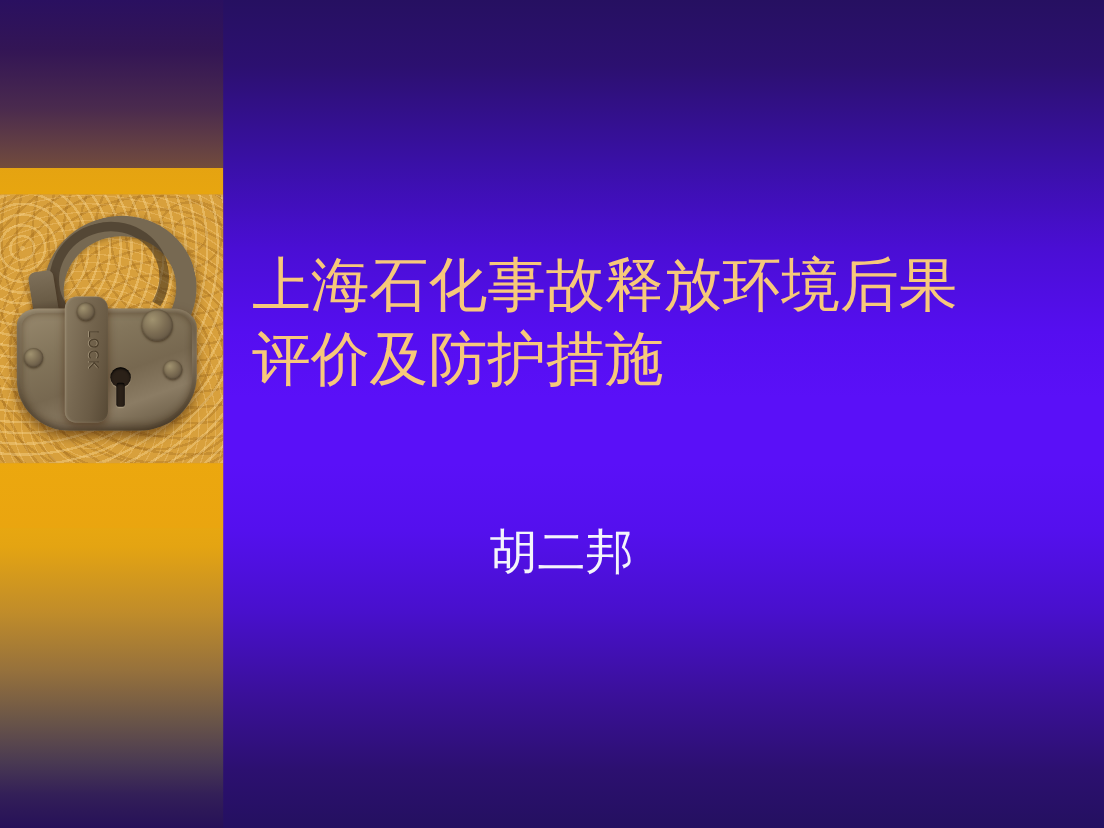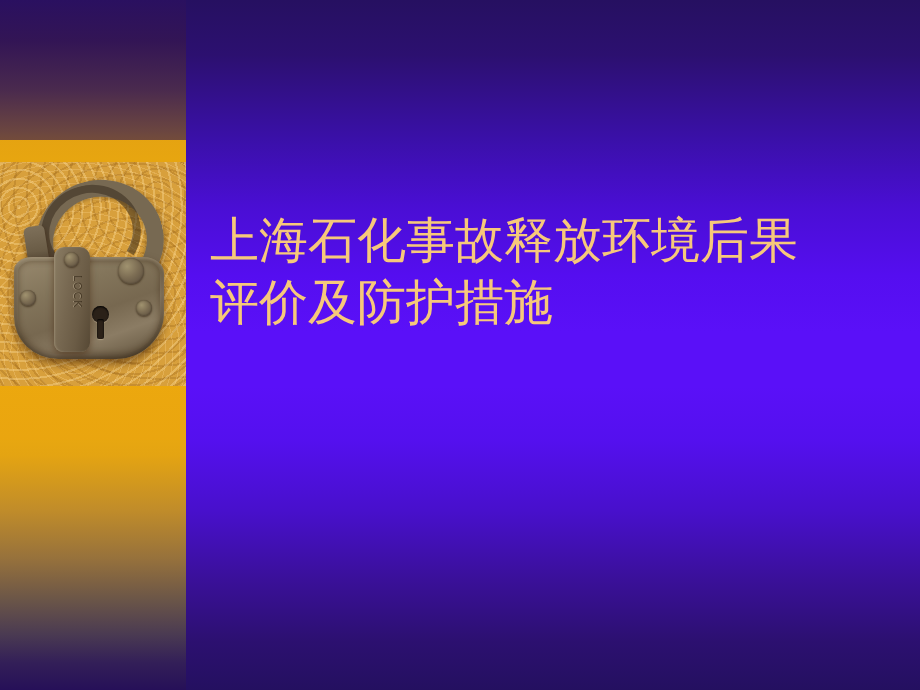--- a/index.html
+++ b/index.html
@@ -225,21 +225,21 @@
   #title {
     position: absolute;
     left: 210px;
     top: 210px;
     width: 690px;
     color: #f7c87a;
     font-size: 49px;
     line-height: 62px;
     letter-spacing: 0px;
     white-space: pre-line;
-    font-family: Liberation Serif, serif;
+    font-family: Liberation Mono, monospace;
   }
   #subtitle {
     position: absolute;
     left: 408px;
     top: 434px;
     color: #f4f4fb;
     font-size: 40px;
     line-height: 52px;
     font-family: "DejaVu Serif", "Liberation Serif", serif;
   }
@@ -280,14 +280,15 @@
       <div class="keyhole">
         <div class="hole-top"></div>
         <div class="hole-bot"></div>
       </div>
     </div>
   </div>
 
   <div id="title">上海石化事故释放环境后果
 评价及防护措施</div>
 
+  <div id="subtitle">胡二邦</div>
 
 </div>
 
 </body></html>

